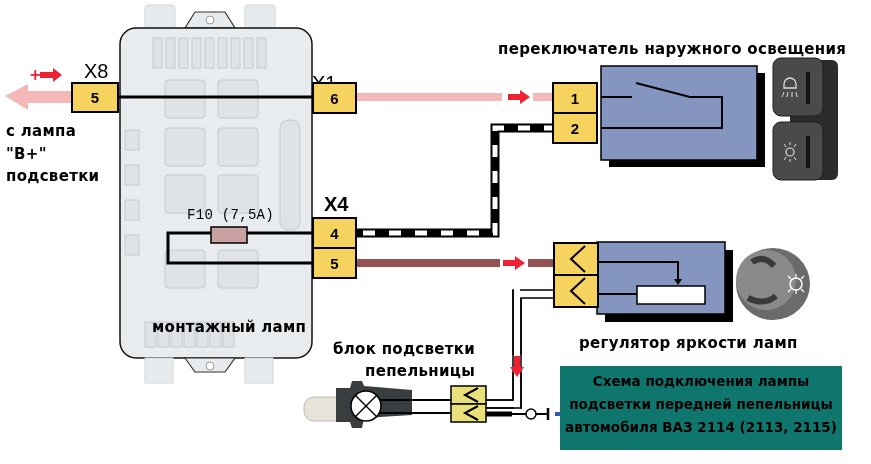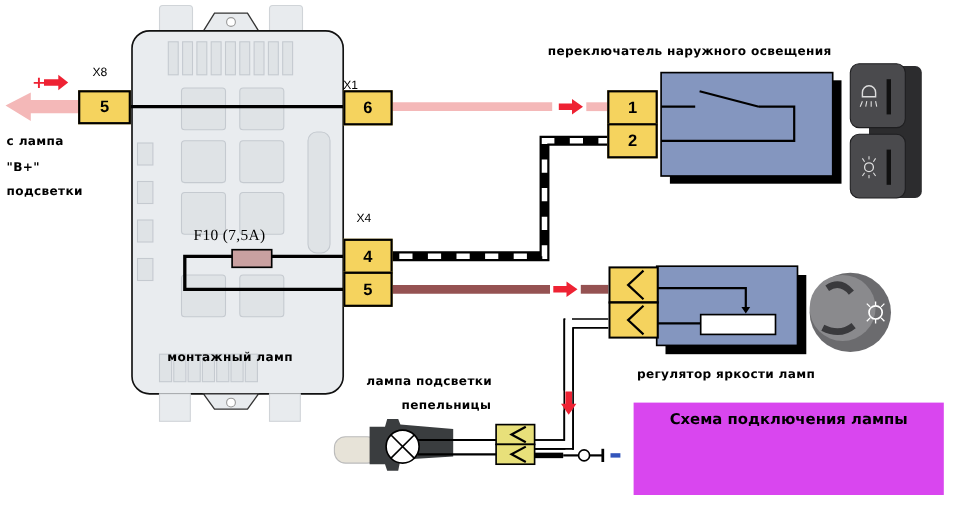--- a/index.html
+++ b/index.html
@@ -1,25 +1,25 @@
 <!DOCTYPE html>
 <html><head>
 <meta charset="utf-8">
 <style>
   html, body { margin: 0; padding: 0; background: #ffffff; }
   body { width: 871px; height: 464px; position: relative; overflow: hidden;
          font-family: "DejaVu Sans", sans-serif; color: #000; }
   .abs { position: absolute; }
-  .lbl { position: absolute; font-size: 11px; font-weight: bold; white-space: nowrap; letter-spacing: 0.3px; }
-  .cname { position: absolute; font-size: 11px; font-family: "Liberation Sans", sans-serif; }
+  .lbl { position: absolute; font-size: 15px; font-weight: bold; white-space: nowrap; letter-spacing: 0.3px; }
+  .cname { position: absolute; font-size: 20px; font-family: "Liberation Sans", sans-serif; }
   .pin { position: absolute; background: #f5d35e; border: 2px solid #000; box-sizing: border-box;
          font-family: "Liberation Sans", sans-serif; font-size: 15px; font-weight: bold;
          display: flex; align-items: center; justify-content: center; }
-  .note { position: absolute; left: 576px; top: 366px; width: 282px; height: 84px;
-          background: #d946ef; font-size: 13.5px; font-weight: bold; text-align: center;
+  .note { position: absolute; left: 560px; top: 366px; width: 282px; height: 84px;
+          background: #0f766e; font-size: 13.5px; font-weight: bold; text-align: center;
           line-height: 23px; padding-top: 4px; box-sizing: border-box; }
   svg { position: absolute; left: 0; top: 0; }
 </style>
 </head>
 <body>
 
 <svg width="871" height="464" viewBox="0 0 871 464">
 
   <g>
     <rect x="145" y="5" width="30" height="30" rx="3" fill="#e8ebee" stroke="#d0d4d8"></rect>
@@ -160,39 +160,41 @@
 <span class="lbl" style="left:6px;top:122px;">с лампа</span>
 <span class="lbl" style="left:6px;top:145px;">"B+"</span>
 <span class="lbl" style="left:6px;top:167px;">подсветки</span>
 
 <span class="cname" style="left:84px;top:60px;">X8</span>
 <div class="pin" style="left:71px;top:82px;width:48px;height:31px;">5</div>
 
 <span class="cname" style="left:312px;top:60px;margin-top:12px;">X1</span>
 <div class="pin" style="left:312px;top:82px;width:45px;height:32px;">6</div>
 
-<span class="cname" style="left:324px;top:193px;">X4</span>
+<span class="cname" style="left:324px;top:193px;font-weight:bold;">X4</span>
 <div class="pin" style="left:312px;top:217px;width:45px;height:32px;">4</div>
 <div class="pin" style="left:312px;top:247px;width:45px;height:32px;">5</div>
 
-<span class="lbl" style="left:176px;top:207px;font-size:14px;font-weight:normal;font-family:Liberation Serif, serif;">F10 (7,5A)</span>
+<span class="lbl" style="left:187px;top:207px;font-size:14px;font-weight:normal;font-family:Liberation Mono, monospace;">F10 (7,5A)</span>
 <span class="lbl" style="left:152px;top:318px;">монтажный ламп</span>
 
 <span class="lbl" style="left:498px;top:40px;">переключатель наружного освещения</span>
 <div class="pin" style="left:552px;top:82px;width:46px;height:32px;">1</div>
 <div class="pin" style="left:552px;top:112px;width:46px;height:32px;">2</div>
 
 <div class="abs" style="left:553px;top:242px;width:46px;height:66px;">
   <svg width="46" height="66" viewBox="0 0 46 66" style="position:absolute;left:0;top:0;">
     <rect x="1" y="1" width="44" height="32" fill="#f5d35e" stroke="#000" stroke-width="2"></rect>
     <rect x="1" y="33" width="44" height="32" fill="#f5d35e" stroke="#000" stroke-width="2"></rect>
     <path d="M32 4 L18 17 L32 30" fill="none" stroke="#000" stroke-width="2"></path>
     <path d="M32 36 L18 49 L32 62" fill="none" stroke="#000" stroke-width="2"></path>
   </svg>
 </div>
 
 <span class="lbl" style="left:579px;top:334px;">регулятор яркости ламп</span>
-<span class="lbl" style="left:333px;top:340px;">лампа подсветки</span>
+<span class="lbl" style="left:333px;top:340px;">блок подсветки</span>
 <span class="lbl" style="left:333px;top:362px;margin-left:32px;">пепельницы</span>
 
 <div class="note">
   <div>Схема подключения лампы</div>
+  <div>подсветки передней пепельницы</div>
+  <div>автомобиля ВАЗ 2114 (2113, 2115)</div>
 </div>
 
 </body></html>

